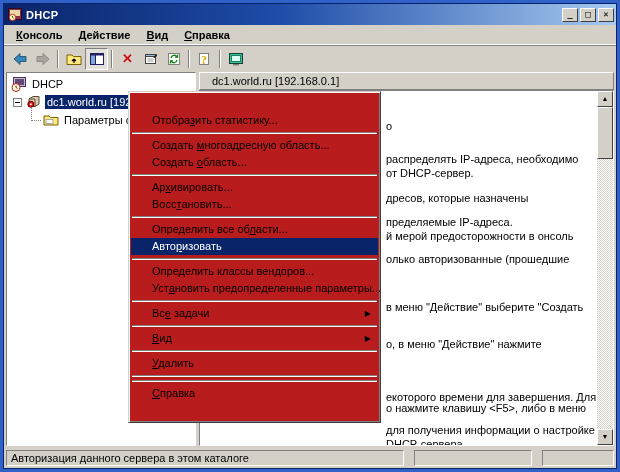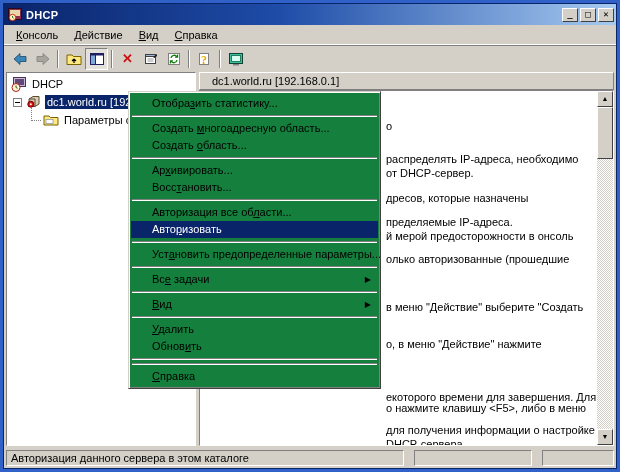--- a/index.html
+++ b/index.html
@@ -32,21 +32,21 @@
     border:1px solid; border-color:#FFFFFF #404040 #404040 #FFFFFF;
     font-size:9px; line-height:11px; text-align:center; font-weight:bold;
     font-family:"DejaVu Sans Mono", monospace;
   }
   
   .menubar {
     height:20px; flex:0 0 20px;
     display:flex; align-items:center; padding-left:4px;
     border-bottom:1px solid #FFFFFF;
   }
-  .menubar .mitem { padding:2px 8px; }
+  .menubar .mitem { padding:2px 8px;font-weight:bold; }
   .u { text-decoration:underline; }
   
   .toolbar {
     height:26px; flex:0 0 26px;
     display:flex; align-items:center; padding-left:4px;
     border-top:1px solid #808080;
   }
   .tool-btn {
     width:23px; height:22px; display:flex; align-items:center; justify-content:center;
     background:transparent; border:1px solid transparent;
@@ -104,24 +104,24 @@
     font-size:7px; text-align:center; line-height:14px; color:#000;
   }
   .sb-up { top:0; } .sb-down { bottom:0; }
   .sb-thumb {
     position:absolute; left:0; top:16px; width:16px; height:52px; background:#D4D0C8;
     border:1px solid; border-color:#FFFFFF #404040 #404040 #FFFFFF;
   }
   
   .ctx-menu {
     position:absolute; left:128px; top:91px; width:253px; z-index:50;
-    background:#15803d;
+    background:#b91c1c;
     border:1px solid; border-color:#D4D0C8 #404040 #404040 #D4D0C8;
     box-shadow:inset 1px 1px 0 #FFFFFF, inset -1px -1px 0 #808080;
-    padding:3px 2px;
+    padding:20px 2px;
   }
   .ctx-item {
     height:17px; line-height:16px; padding:0 8px 0 21px;
     position:relative; white-space:nowrap;
   }
   .ctx-item.hilite { background:#0A246A; color:#fff; }
   .ctx-sep { margin:3px 1px; border-top:1px solid #808080; border-bottom:1px solid #FFFFFF; height:0; }
   .ctx-arrow { position:absolute; right:7px; top:1px; font-size:8px; }
   
   .statusbar { flex:0 0 20px; display:flex; gap:10px; padding:2px 2px 2px 2px; align-items:stretch; }
@@ -296,27 +296,27 @@
 
 <div class="ctx-menu">
   <div class="ctx-item"><span>Отобра</span><span class="u">з</span><span>ить статистику...</span></div>
   <div class="ctx-sep"></div>
   <div class="ctx-item"><span>Создать </span><span class="u">м</span><span>ногоадресную область...</span></div>
   <div class="ctx-item"><span>Создать </span><span class="u">о</span><span>бласть...</span></div>
   <div class="ctx-sep"></div>
   <div class="ctx-item"><span>Ар</span><span class="u">х</span><span>ивировать...</span></div>
   <div class="ctx-item"><span>Восс</span><span class="u">т</span><span>ановить...</span></div>
   <div class="ctx-sep"></div>
-  <div class="ctx-item"><span>Авторизация все об</span><span class="u">л</span><span>асти...</span></div>
+  <div class="ctx-item"><span>Определить все об</span><span class="u">л</span><span>асти...</span></div>
   <div class="ctx-item hilite"><span>Авто</span><span class="u">р</span><span>изовать</span></div>
   <div class="ctx-sep"></div>
+  <div class="ctx-item"><span>Определить классы вендоров...</span><span class="u"></span><span></span></div>
   <div class="ctx-item"><span>Уст</span><span class="u">а</span><span>новить предопределенные параметры...</span></div>
   <div class="ctx-sep"></div>
   <div class="ctx-item"><span>Вс</span><span class="u">е</span><span> задачи</span><span class="ctx-arrow">▶</span></div>
   <div class="ctx-sep"></div>
   <div class="ctx-item"><span></span><span class="u">В</span><span>ид</span><span class="ctx-arrow">▶</span></div>
   <div class="ctx-sep"></div>
   <div class="ctx-item"><span></span><span class="u">У</span><span>далить</span></div>
-  <div class="ctx-item"><span>Обнов</span><span class="u">и</span><span>ть</span></div>
   <div class="ctx-sep"></div>
   <div class="ctx-sep"></div>
   <div class="ctx-item"><span></span><span class="u">С</span><span>правка</span></div>
 </div>
 
 </body></html>

